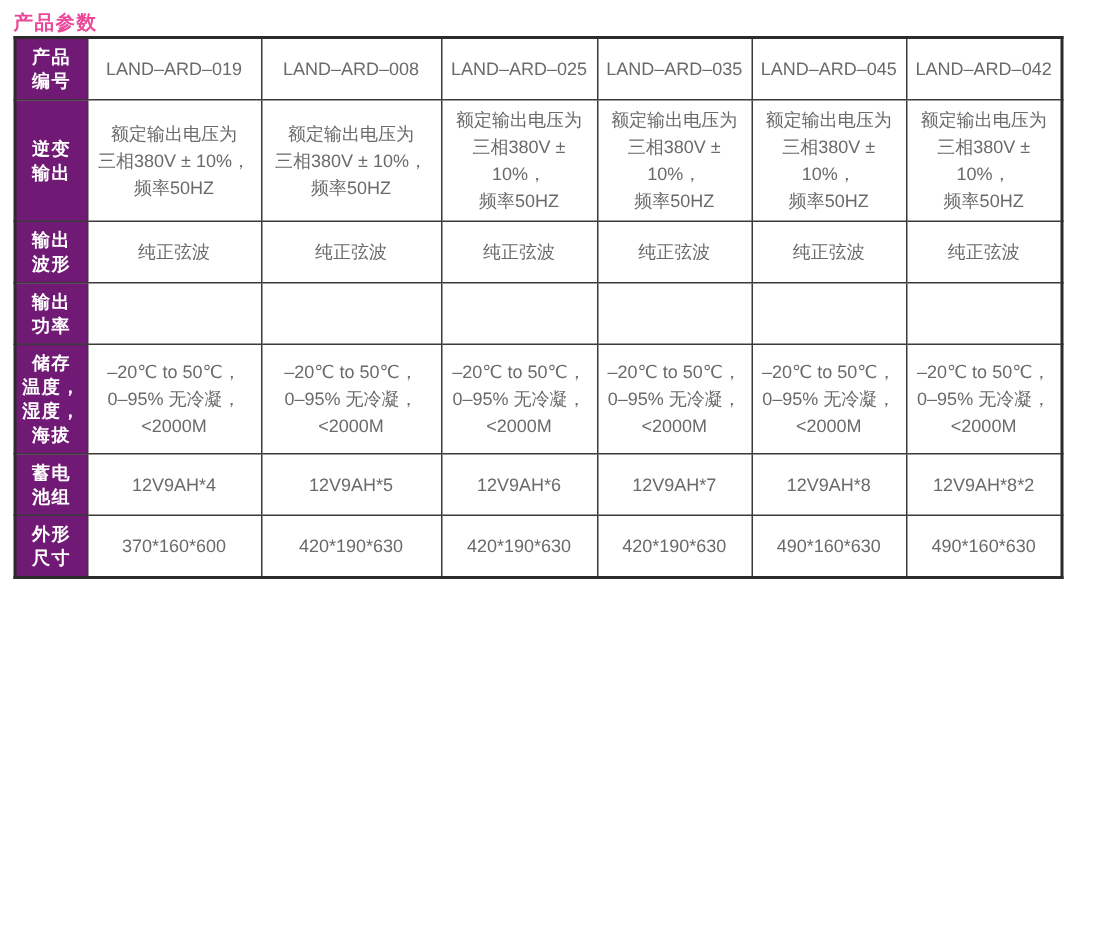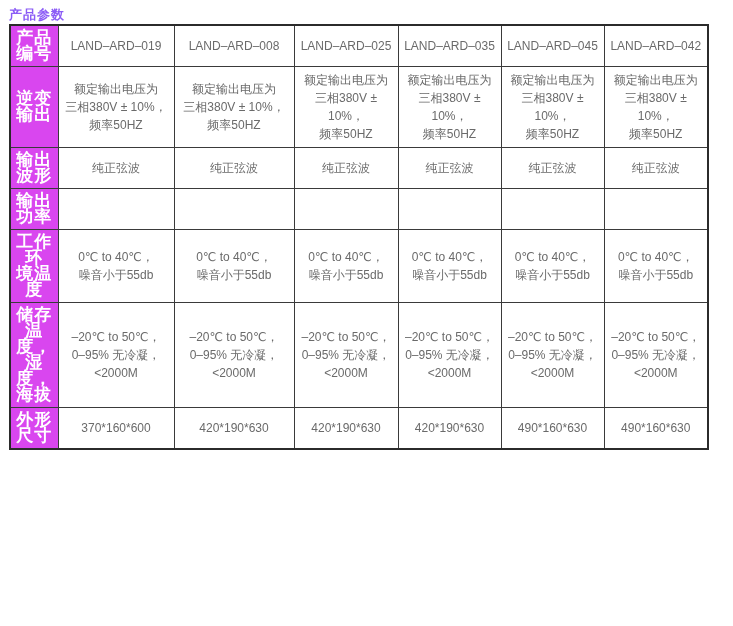--- a/index.html
+++ b/index.html
@@ -12,43 +12,43 @@
   .page {
     position: relative;
     width: 733px; height: 626px;
     background: #ffffff;
   }
   .page-title {
     position: absolute;
     left: 9px; top: 6px;
     font-size: 13px;
     font-weight: bold;
-    color: #8b5cf6;
+    color: #ec4899;
     letter-spacing: 1px;
   }
   table.spec-table {
     position: absolute;
     left: 9px; top: 24px;
     border-collapse: collapse;
     table-layout: fixed;
     width: 700px;
     border: 2px solid #2b2b2b;
     background: #ffffff;
   }
   table.spec-table td {
     border: 1px solid #3a3a3a;
     text-align: center;
     vertical-align: middle;
     white-space: pre-line;
     padding: 4px 2px;
   }
   td.label-cell {
-    background: #d946ef;
+    background: #701a75;
     color: #ffffff;
-    font-size: 17px;
+    font-size: 12px;
     font-weight: bold;
     line-height: 16px;
     letter-spacing: 1px;
   }
   td.data-cell {
     background: #ffffff;
     color: #6a6a6a;
     font-size: 12px;
     line-height: 18px;
   }
@@ -116,36 +116,20 @@
           <td class="label-cell">输出
 功率</td>
           <td class="data-cell"></td>
           <td class="data-cell"></td>
           <td class="data-cell"></td>
           <td class="data-cell"></td>
           <td class="data-cell"></td>
           <td class="data-cell"></td>
         </tr>
         <tr>
-          <td class="label-cell">工作环
-境温度</td>
-          <td class="data-cell">0℃ to 40℃，
-噪音小于55db</td>
-          <td class="data-cell">0℃ to 40℃，
-噪音小于55db</td>
-          <td class="data-cell">0℃ to 40℃，
-噪音小于55db</td>
-          <td class="data-cell">0℃ to 40℃，
-噪音小于55db</td>
-          <td class="data-cell">0℃ to 40℃，
-噪音小于55db</td>
-          <td class="data-cell">0℃ to 40℃，
-噪音小于55db</td>
-        </tr>
-        <tr>
           <td class="label-cell">储存
 温度，
 湿度，
 海拔</td>
           <td class="data-cell">–20℃ to 50℃，
 0–95% 无冷凝，
 &lt;2000M</td>
           <td class="data-cell">–20℃ to 50℃，
 0–95% 无冷凝，
 &lt;2000M</td>
@@ -156,20 +140,30 @@
 0–95% 无冷凝，
 &lt;2000M</td>
           <td class="data-cell">–20℃ to 50℃，
 0–95% 无冷凝，
 &lt;2000M</td>
           <td class="data-cell">–20℃ to 50℃，
 0–95% 无冷凝，
 &lt;2000M</td>
         </tr>
         <tr>
+          <td class="label-cell">蓄电
+池组</td>
+          <td class="data-cell">12V9AH*4</td>
+          <td class="data-cell">12V9AH*5</td>
+          <td class="data-cell">12V9AH*6</td>
+          <td class="data-cell">12V9AH*7</td>
+          <td class="data-cell">12V9AH*8</td>
+          <td class="data-cell">12V9AH*8*2</td>
+        </tr>
+        <tr>
           <td class="label-cell">外形
 尺寸</td>
           <td class="data-cell">370*160*600</td>
           <td class="data-cell">420*190*630</td>
           <td class="data-cell">420*190*630</td>
           <td class="data-cell">420*190*630</td>
           <td class="data-cell">490*160*630</td>
           <td class="data-cell">490*160*630</td>
         </tr>
       </tbody>

